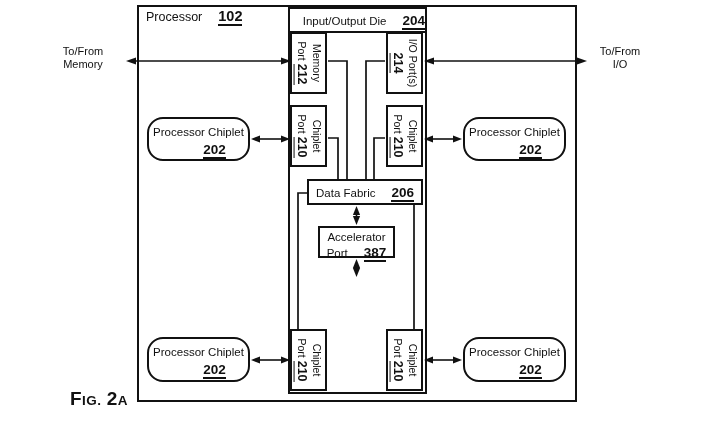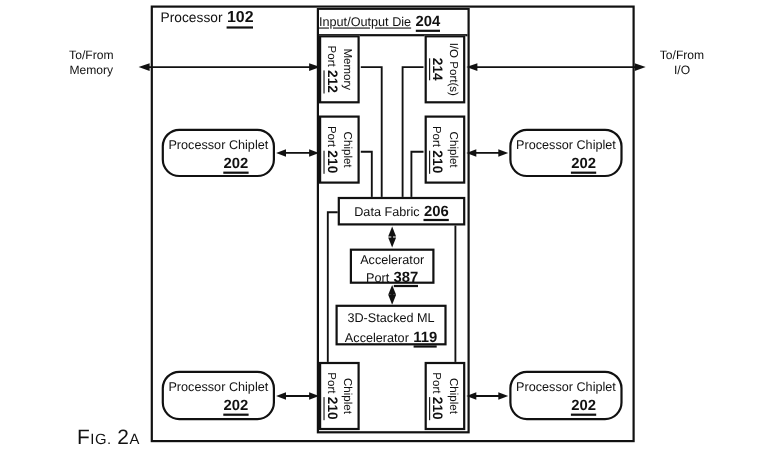--- a/index.html
+++ b/index.html
@@ -11,49 +11,49 @@
   }
   .box {
     position:absolute; box-sizing:border-box;
     border:2px solid var(--ink); background:var(--paper); z-index:4;
   }
   .processor { z-index:1; }
   .die { z-index:2; }
   .die-header {
     position:absolute; left:0; top:0; right:0; height:22px;
     border-bottom:2px solid var(--ink);
-    text-align:left; line-height:21px; white-space:nowrap;text-decoration:underline;
+    text-align:right; line-height:21px; white-space:nowrap;
   }
   .conn { position:absolute; left:0; top:0; z-index:3; color:var(--ink); pointer-events:none; }
   .lbl  { font-size:11.5px; }
   .lbl-sm { font-size:10.5px; }
   .ref {
     font-weight:bold; border-bottom:2px solid currentColor;
-    display:inline-block; line-height:1.05; padding-bottom:0px; margin-left:4px;
+    display:inline-block; line-height:1.05; padding-bottom:0px; margin-left:16px;
   }
   .ref-md { font-size:13.5px; }
   .ref-sm { font-size:12.5px; border-bottom-width:1.5px; margin-left:3px; }
   .port .vbox {
     position:absolute; left:50%; top:50%; width:60px;
     transform:translate(-50%,-50%) rotate(90deg);
     text-align:center; white-space:nowrap;
   }
   .vline { line-height:14px; }
   .pcbox { text-align:center; padding-top:4px;border-radius:16px; }
   .pcbox .line1 { line-height:15px; }
   .pcbox .line2 { line-height:17px;margin-left:32px; }
   .fabric { text-align:center; line-height:21px; white-space:nowrap; }
   .accel { text-align:center; padding-top:1px; }
   .accel .vl { line-height:14.5px; }
   .ml { text-align:center; padding-top:2px; }
   .ml .vl { line-height:15.5px; }
   .freelabel { position:absolute; z-index:5; text-align:center; font-size:11px; line-height:13px; }
   .proc-title { position:absolute; left:146px; top:9px; z-index:5; white-space:nowrap; font-size:12.5px; }
   .proc-title .ref { font-size:14.5px; }
-  .figtag { position:absolute; left:70px; top:388px; z-index:5; font-weight:normal; letter-spacing:0.5px; white-space:nowrap; }
+  .figtag { position:absolute; left:70px; top:388px; z-index:5; font-weight:bold; letter-spacing:0.5px; white-space:nowrap; }
   .fig-big { font-size:19px; }
   .fig-small { font-size:13.5px; }
   .fig-gap { margin-left:5px; }
 </style>
 </head>
 <body>
 
 <div class="stage">
 
   <div class="box processor" style="left:137px;top:5px;width:440px;height:397px;"></div>
@@ -165,24 +165,20 @@
 
   <div class="box fabric" style="left:307px;top:179px;width:116px;height:26px;">
     <span class="lbl">Data Fabric</span><span class="ref ref-md">206</span>
   </div>
 
   <div class="box accel" style="left:318px;top:226px;width:77px;height:32px;">
     <div class="vl"><span class="lbl">Accelerator</span></div>
     <div class="vl"><span class="lbl">Port</span><span class="ref ref-md">387</span></div>
   </div>
 
-  <div class="box ml" style="left:305px;top:277px;width:101px;height:37px;">
-    <div class="vl"><span class="lbl">3D-Stacked ML</span></div>
-    <div class="vl"><span class="lbl">Accelerator</span><span class="ref ref-md">119</span></div>
-  </div>
 
   <div class="box pcbox" style="left:147px;top:117px;width:103px;height:44px;">
     <div class="line1"><span class="lbl">Processor Chiplet</span></div>
     <div class="line2"><span class="ref ref-md" style="margin-left:0;">202</span></div>
   </div>
   <div class="box pcbox" style="left:463px;top:117px;width:103px;height:44px;">
     <div class="line1"><span class="lbl">Processor Chiplet</span></div>
     <div class="line2"><span class="ref ref-md" style="margin-left:0;">202</span></div>
   </div>
   <div class="box pcbox" style="left:147px;top:337px;width:103px;height:45px;">

